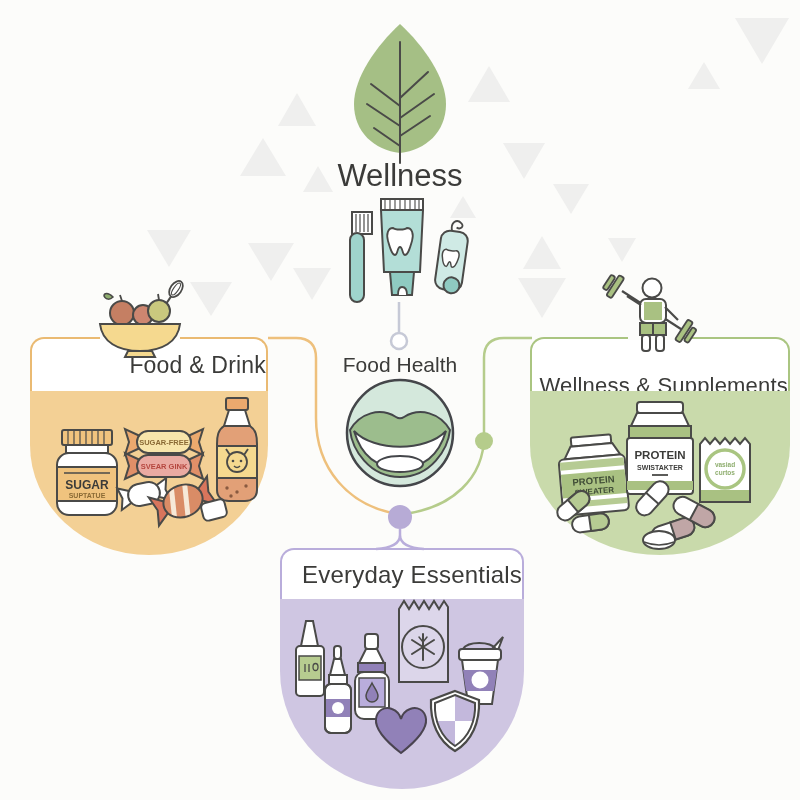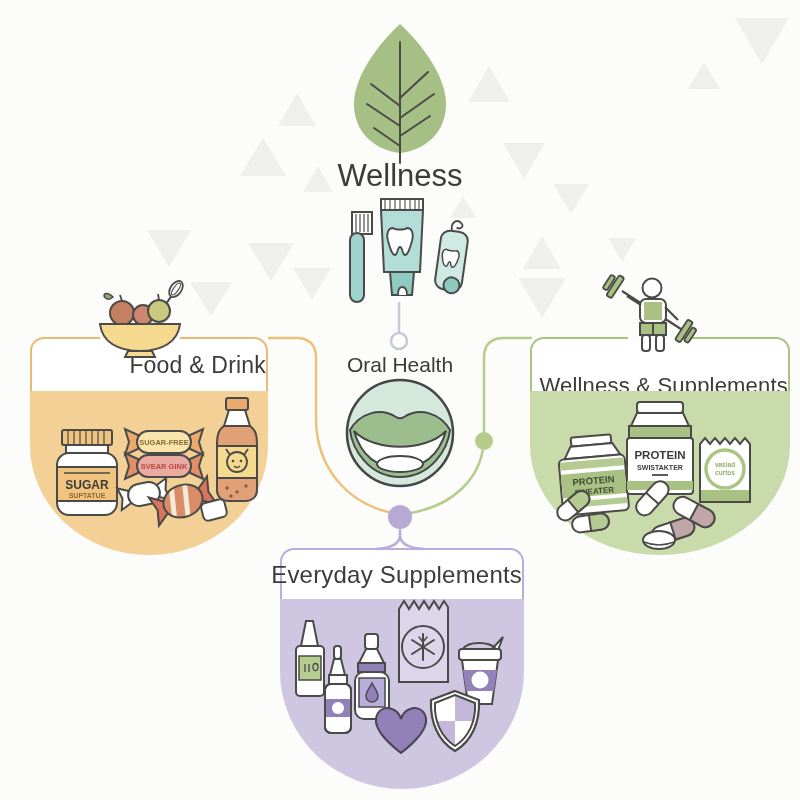--- a/index.html
+++ b/index.html
@@ -55,26 +55,26 @@
     <span class="lbl">Food &amp; Drink</span>
   </div>
   <div class="bodyfill food-body"></div>
 
   <div class="hdr well-hdr">
     <span class="lbl" style="font-size:22px;margin-top:42px;">Wellness &amp; Supplements</span>
   </div>
   <div class="bodyfill well-body"></div>
 
   <div class="hdr every-hdr">
-    <span class="lbl">Everyday Supplements</span>
+    <span class="lbl">Everyday Essentials</span>
   </div>
   <div class="bodyfill every-body"></div>
 
   <div class="title">Wellness</div>
-  <div class="oral">Oral Health</div>
+  <div class="oral">Food Health</div>
 
   <svg class="overlay" width="800" height="800" viewBox="0 0 800 800">
     <defs>
       <clipPath id="candyclip">
           <ellipse cx="183" cy="501" rx="19" ry="15"></ellipse>
         </clipPath>
       <clipPath id="shieldclip">
           <path d="M455,695 L475,703 C476,721 469,737 455,746 C441,737 434,721 435,703 Z"></path>
         </clipPath>
     </defs>

